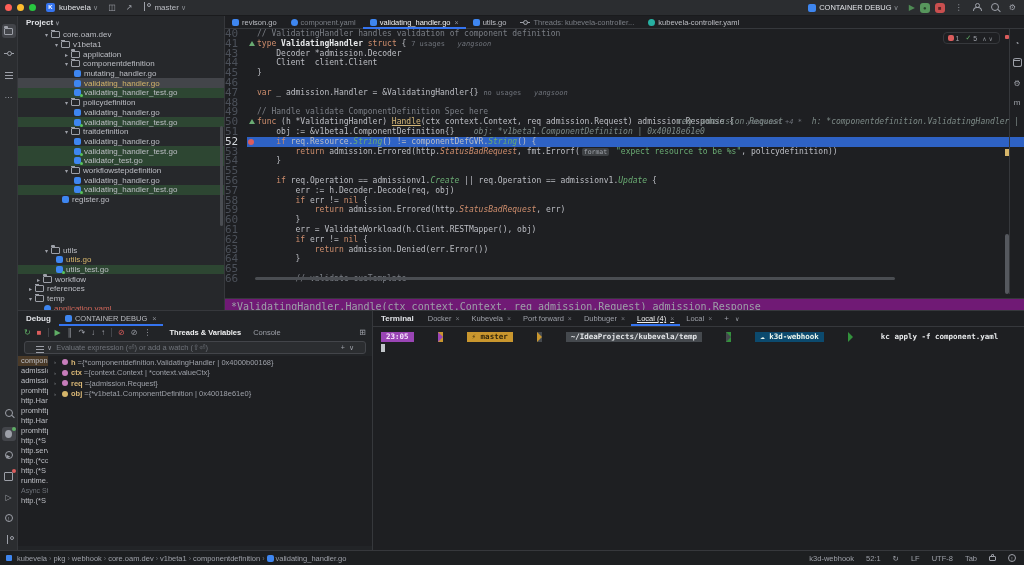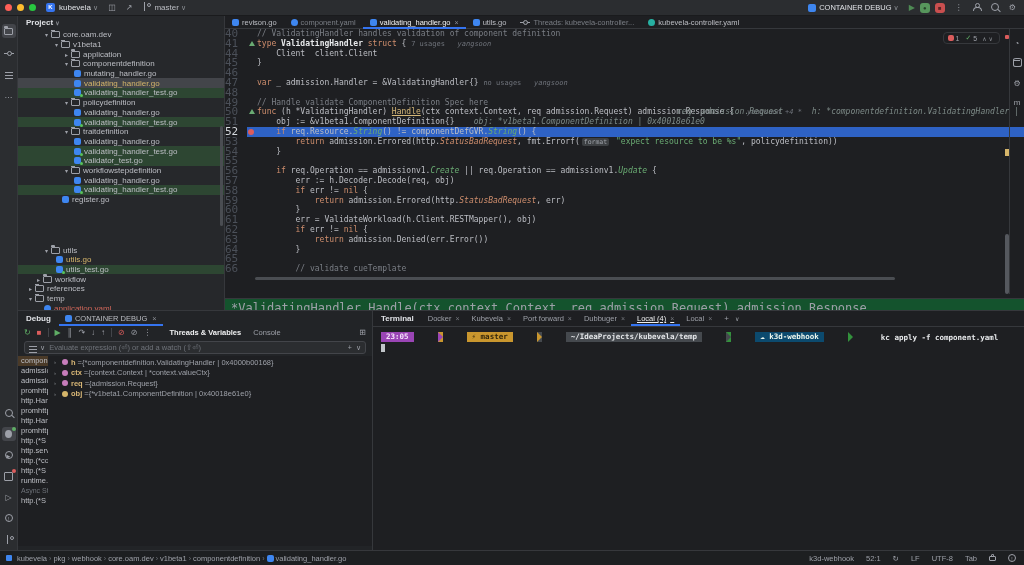--- a/index.html
+++ b/index.html
@@ -96,37 +96,37 @@
   #inspect{position:absolute;top:3px;right:24px;display:flex;align-items:center;background:#1e1f22;border:1px solid #36383c;border-radius:4px;padding:1px 4px;font-size:7px;color:#9da0a8;}
   #inspect .err{width:6px;height:6px;border-radius:2px;background:#db5c5c;margin-right:2px;}
   #inspect .ok{color:#5fad65;margin:0 2px 0 6px;}
   #inspect .chevs{margin-left:5px;color:#8a8d93;font-size:6px;letter-spacing:2px;}
   #rstripe{position:absolute;right:0;top:0;width:14px;height:281px;border-left:1px solid #36383c;display:flex;flex-direction:column;align-items:center;}
   .rs-ic{margin-top:10px;color:#9da0a8;font-size:8px;}
   #vscroll{position:absolute;right:15px;top:205px;width:4px;height:60px;background:#55585e;border-radius:2px;}
   #execmark{position:absolute;right:15px;top:120px;width:4px;height:7px;background:#d5b56a;}
   #errmark{position:absolute;right:15px;top:6px;width:4px;height:4px;background:#db5c5c;border-radius:1px;}
   #hscroll{position:absolute;left:30px;bottom:14px;height:3px;width:640px;background:#4a4d52;border-radius:2px;}
-  #ctxline{position:absolute;left:0;bottom:0;width:100%;height:12px;border-top:1px solid #36383c;box-sizing:border-box;font-family:"DejaVu Sans Mono",monospace;font-size:12px;color:#9da0a8;padding:2px 0 0 6px;background:#14532d;}
+  #ctxline{position:absolute;left:0;bottom:0;width:100%;height:12px;border-top:1px solid #36383c;box-sizing:border-box;font-family:"DejaVu Sans Mono",monospace;font-size:10px;color:#9da0a8;padding:2px 0 0 6px;background:#701a75;}
 
   
   #debug{position:absolute;left:18px;top:310px;width:355px;height:240px;background:#222427;border-top:1px solid #36383c;border-right:1px solid #36383c;box-sizing:border-box;}
   #dbg-head{height:15px;display:flex;align-items:center;}
   #dbg-label{font-size:8px;font-weight:bold;color:#dfe1e5;padding:0 8px;}
   #dbg-session{display:flex;align-items:center;height:100%;padding:0 6px;position:relative;font-size:7.5px;color:#bcbec4;}
   #dbg-session::after{content:"";position:absolute;left:0;right:0;bottom:0;height:2px;background:#3574f0;}
   #dbg-session .box{width:7px;height:7px;border-radius:2px;background:#3e86f0;margin-right:3px;}
   #dbg-session .x{margin-left:5px;color:#8a8d93;}
   #dbg-toolbar{height:13px;display:flex;align-items:center;padding:0 6px;}
   .dbg-ic{font-size:8px;margin-right:6px;}
   .dbg-sep{width:1px;height:9px;background:#43454a;margin-right:6px;}
   .dbg-tab{font-size:7.5px;color:#9da0a8;margin-left:12px;}
   .dbg-tab.active{color:#f0f1f2;font-weight:bold;}
   #dbg-layout{margin-left:auto;color:#9da0a8;font-size:8px;}
-  #dbg-eval{height:11px;margin:2px 6px;background:#2b2d30;border:1px solid #43454a;border-radius:3px;display:flex;align-items:center;padding:0 4px;}
+  #dbg-eval{height:11px;margin:2px 6px;background:#2b2d30;border:1px solid #43454a;border-radius:3px;display:flex;align-items:center;padding:0 11px;}
   #dbg-eval input{flex:1;background:transparent;border:none;outline:none;color:#bcbec4;font-size:7.5px;padding:0 4px;font-family:"Liberation Sans",sans-serif;}
   #dbg-eval input::placeholder{color:#6f737a;}
   #dbg-eval .ev-ic{color:#9da0a8;font-size:7px;}
   #dbg-body{display:flex;height:190px;background:#1e1f22;}
   #frames{width:30px;flex:none;overflow:hidden;}
   .frow{height:10px;line-height:10px;font-size:7.5px;color:#bcbec4;padding-left:3px;white-space:nowrap;overflow:hidden;}
   .frow.sel{background:#4a3a28;}
   .frow.hdr{color:#6f737a;font-size:7px;}
   #vars{flex:1;padding:1px 0 0 6px;overflow:hidden;}
   .vrow{height:10.5px;display:flex;align-items:center;font-size:7.5px;white-space:nowrap;overflow:hidden;}
@@ -138,21 +138,21 @@
   
   #terminal{position:absolute;left:373px;top:310px;width:651px;height:240px;background:#1e1f22;border-top:1px solid #36383c;box-sizing:border-box;}
   #term-head{height:15px;display:flex;align-items:center;border-bottom:1px solid #36383c;}
   #term-label{font-size:8px;font-weight:bold;color:#dfe1e5;padding:0 8px;}
   .ttab{display:flex;align-items:center;height:100%;padding:0 6px;font-size:7.5px;color:#9da0a8;position:relative;}
   .ttab .x{margin-left:4px;font-size:7px;color:#76797f;}
   .ttab.active{color:#f0f1f2;text-decoration:underline;}
   .ttab.active::after{content:"";position:absolute;left:0;right:0;bottom:0;height:2px;background:#3574f0;}
   .ttab-plus{color:#9da0a8;font-size:8px;margin-left:6px;}
   #term-body{padding:5px 8px;font-family:"DejaVu Sans Mono",monospace;font-size:7.5px;}
-  #prompt{display:flex;align-items:center;height:10px;gap:24px;}
+  #prompt{display:flex;align-items:flex-start;height:10px;gap:24px;}
   .pseg{height:10px;line-height:10px;padding:0 5px;font-weight:bold;white-space:pre;}
   .parrow{width:0;height:0;border-top:5px solid transparent;border-bottom:5px solid transparent;border-left:5px solid;}
   #cmd{color:#e8eaec;font-weight:bold;margin-left:4px;}
   #cursorline{margin-top:2px;}
   .cursor{display:inline-block;width:4px;height:8px;background:#c2c6ca;}
 
   
   #statusbar{position:absolute;left:0;top:550px;width:1024px;height:15px;background:#1d1f21;border-top:1px solid #36383c;box-sizing:border-box;display:flex;align-items:center;font-size:7.5px;color:#9da0a8;}
   #crumbs{display:flex;align-items:center;margin-left:6px;}
   .crumb{margin:0 2px;}
@@ -412,20 +412,27 @@
               <span class="code"><span class="tk-c">// ValidatingHandler handles validation of component definition</span></span>
             </span>
           </div>
           <div class="ln">
             <span class="num">41</span>
             <span class="body">
               <span class="gut">
                 <span class="impl"></span>
               </span>
               <span class="code"><span class="tk-k">type </span><span class="tk-t">ValidatingHandler </span><span class="tk-k">struct</span><span class="tk-p"> { </span><span class="tk-u">7 usages</span><span class="tk-a">   yangsoon</span></span>
+            </span>
+          </div>
+          <div class="ln">
+            <span class="num">43</span>
+            <span class="body">
+              <span class="gut"></span>
+              <span class="code"><span class="tk-p">    Decoder *admission.Decoder</span></span>
             </span>
           </div>
           <div class="ln">
             <span class="num">44</span>
             <span class="body">
               <span class="gut"></span>
               <span class="code"><span class="tk-p">    Client  client.Client</span></span>
             </span>
           </div>
           <div class="ln">

